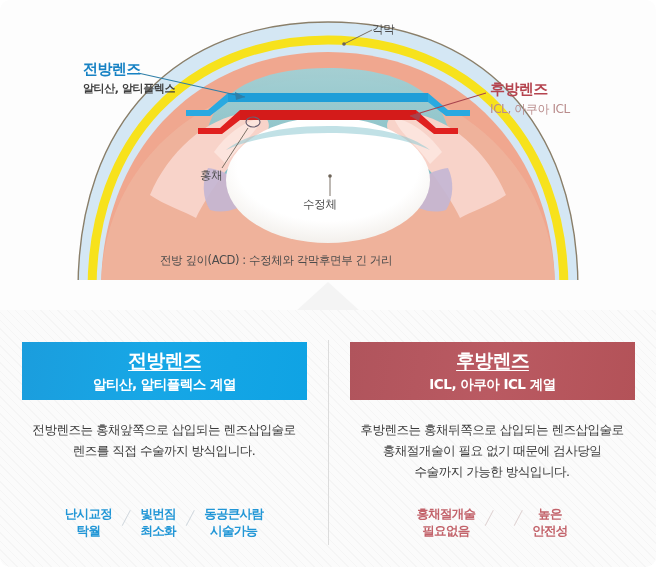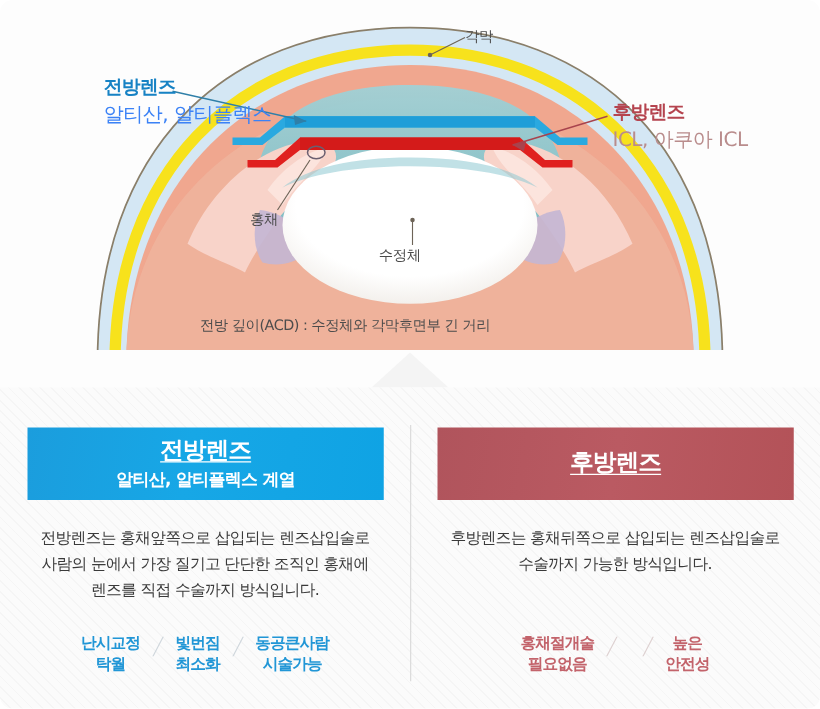--- a/index.html
+++ b/index.html
@@ -42,33 +42,34 @@
     color: #4a4a4a;
     letter-spacing: -0.3px;
   }
   .dgm-title-blue {
     font-size: 15px;
     font-weight: bold;
     color: #1782c4;
     letter-spacing: -0.6px;
   }
   .dgm-sub-blue {
-    font-size: 16px;
-    color: #3b82f6;
+    font-size: 11px;
+    color: #404040;
     letter-spacing: -0.4px;
     margin-top: 3px;
+    font-weight: bold;
   }
   .dgm-title-red {
     font-size: 15px;
     font-weight: bold;
     color: #b5444f;
     letter-spacing: -0.6px;
   }
   .dgm-sub-red {
-    font-size: 16px;
+    font-size: 12px;
     color: #b98c8c;
     letter-spacing: -0.4px;
     margin-top: 3px;
   }
 
   #label-cornea  { left: 372px; top: 22px; }
   #label-iris    { left: 200px; top: 168px; }
   #label-lens    { left: 303px; top: 197px; }
   #label-anterior-group { left: 83px;  top: 60px; text-align: left; }
   #label-posterior-group{ left: 490px; top: 80px; text-align: left; }
@@ -334,21 +335,20 @@
     <div id="panel-divider"></div>
 
     <div class="panel" id="panel-anterior">
       <div class="panel-header">
         <div class="panel-header-title">전방렌즈</div>
         <div class="panel-header-sub">알티산, 알티플렉스 계열</div>
       </div>
 
       <div class="panel-body">
         <div>전방렌즈는 홍채앞쪽으로 삽입되는 렌즈삽입술로</div>
-        <div>사람의 눈에서 가장 질기고 단단한 조직인 홍채에</div>
         <div>렌즈를 직접 수술까지 방식입니다.</div>
       </div>
 
       <div class="tag-row">
         <div class="tag">
           <div>난시교정</div>
           <div>탁월</div>
         </div>
         <div class="tag-sep">/</div>
         <div class="tag">
@@ -359,24 +359,26 @@
         <div class="tag">
           <div>동공큰사람</div>
           <div>시술가능</div>
         </div>
       </div>
     </div>
 
     <div class="panel" id="panel-posterior">
       <div class="panel-header">
         <div class="panel-header-title">후방렌즈</div>
+        <div class="panel-header-sub">ICL, 아쿠아 ICL 계열</div>
       </div>
 
       <div class="panel-body">
         <div>후방렌즈는 홍채뒤쪽으로 삽입되는 렌즈삽입술로</div>
+        <div>홍채절개술이 필요 없기 때문에 검사당일</div>
         <div>수술까지 가능한 방식입니다.</div>
       </div>
 
       <div class="tag-row">
         <div class="tag">
           <div>홍채절개술</div>
           <div>필요없음</div>
         </div>
         <div class="tag-sep">/</div>
         <div class="tag-sep">/</div>

